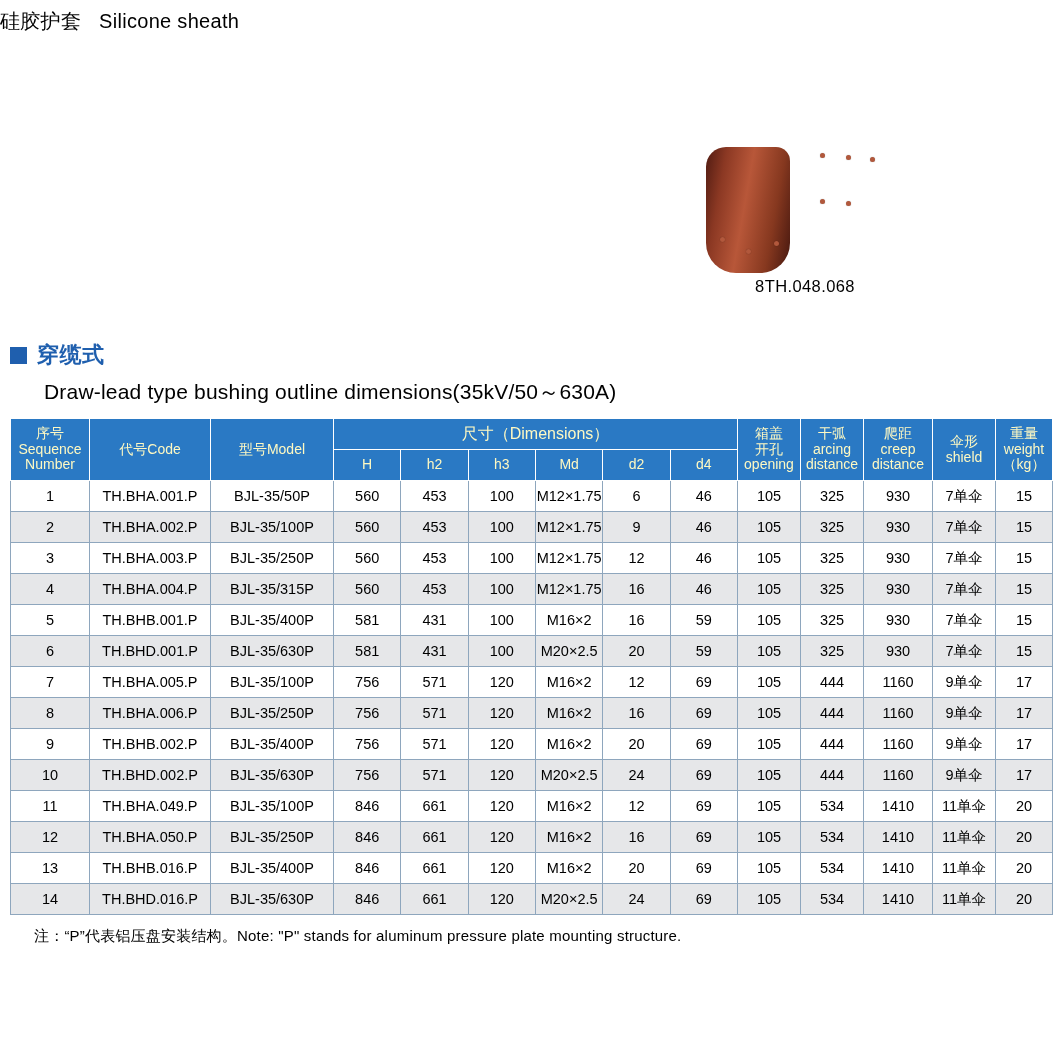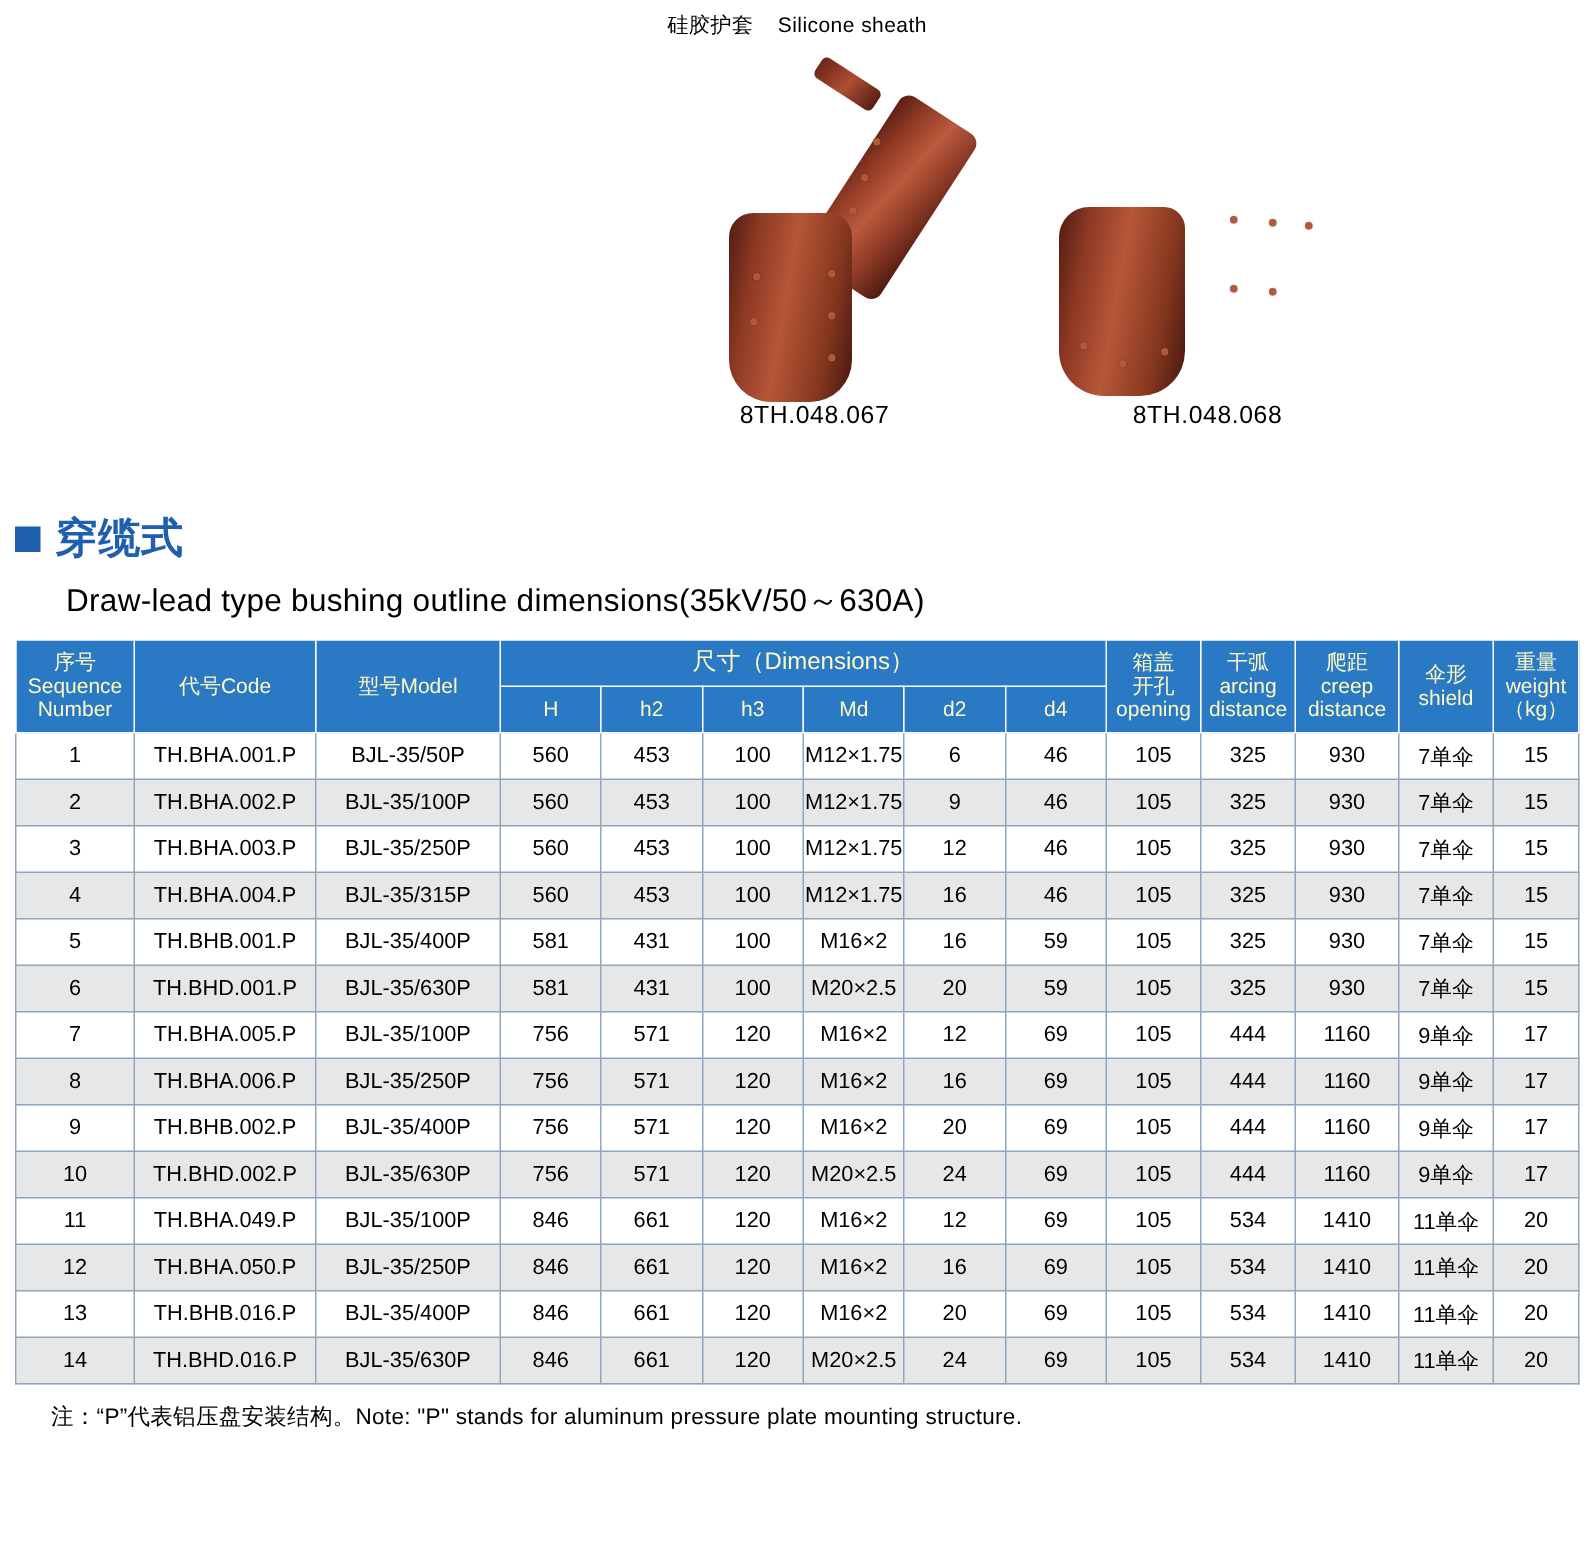--- a/index.html
+++ b/index.html
@@ -15,22 +15,22 @@
     position: relative;
     overflow: hidden;
   }
 
   
   .photo-section {
     position: relative;
     height: 330px;
   }
   .photo-caption-top {
-    text-align: center;
-    font-size: 14px;
+    text-align: left;
+    font-size: 20px;
     padding-top: 8px;
     letter-spacing: 0.3px;
   }
   .photo-caption-top .en {
     margin-left: 12px;
   }
 
   .products {
     position: relative;
     height: 252px;
@@ -171,21 +171,21 @@
     background: #b2583c;
     box-shadow: 0 0 1px rgba(0,0,0,.4);
   }
 
   
   .heading-block {
     padding-left: 10px;
     margin-top: 10px;
   }
   .heading-cn {
-    font-size: 28px;
+    font-size: 22px;
     font-weight: bold;
     letter-spacing: 0.5px;
     display: flex;
     align-items: center;
     gap: 10px;
   }
   .blue-square {
     width: 17px;
     height: 17px;
     background: #1f5fae;
@@ -242,37 +242,20 @@
 <div class="photo-section">
 
   <div class="photo-caption-top">
     <span>硅胶护套</span>
     <span class="en">Silicone sheath</span>
   </div>
 
   <div class="products">
 
 
-    <div class="product p2">
-      <div class="sheath">
-        <div class="upper"></div>
-        <div class="cap2"></div>
-        <div class="joint"></div>
-        <div class="lower"></div>
-        <div class="dot" style="left:126px; top:60px;"></div>
-        <div class="dot" style="left:118px; top:84px;"></div>
-        <div class="dot" style="left:110px; top:106px;"></div>
-        <div class="dot" style="left:96px; top:148px;"></div>
-        <div class="dot" style="left:96px; top:176px;"></div>
-        <div class="dot" style="left:96px; top:204px;"></div>
-        <div class="dot" style="left:46px; top:150px;"></div>
-        <div class="dot" style="left:44px; top:180px;"></div>
-      </div>
-      <div class="label">8TH.048.067</div>
-    </div>
 
     <div class="product p3">
       <div class="sheath">
         <div class="horiz"></div>
         <div class="vert"></div>
         <div class="elbow-top"></div>
         <div class="tip"></div>
         <div class="dot" style="left:120px; top:112px;"></div>
         <div class="dot" style="left:146px; top:114px;"></div>
         <div class="dot" style="left:170px; top:116px;"></div>

